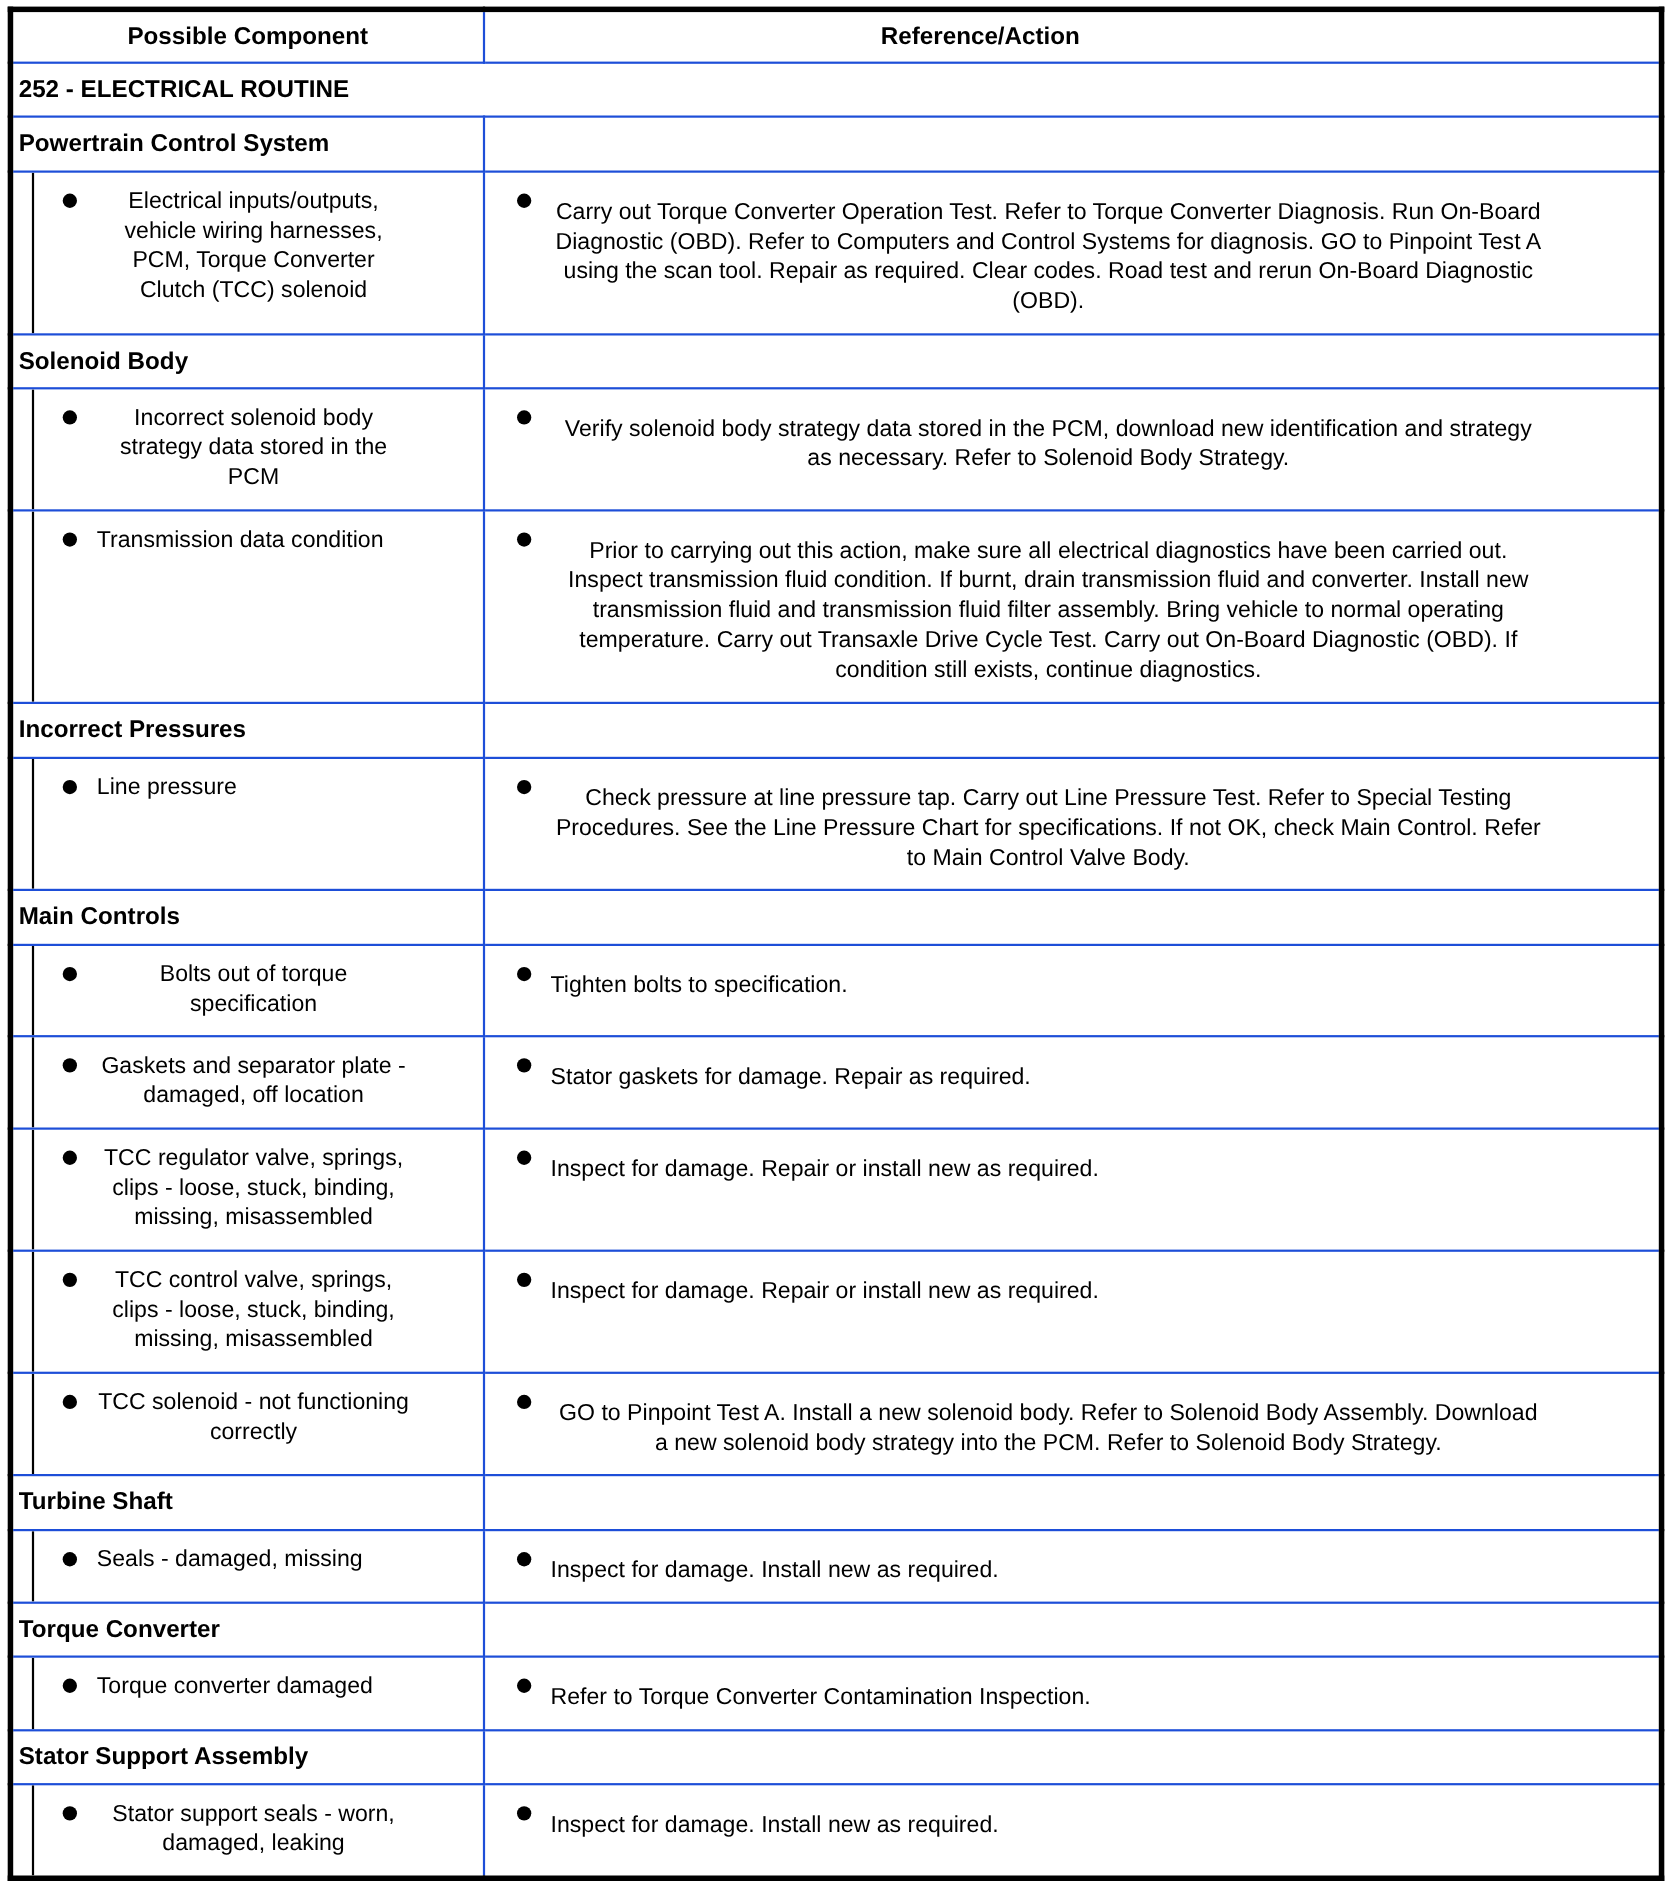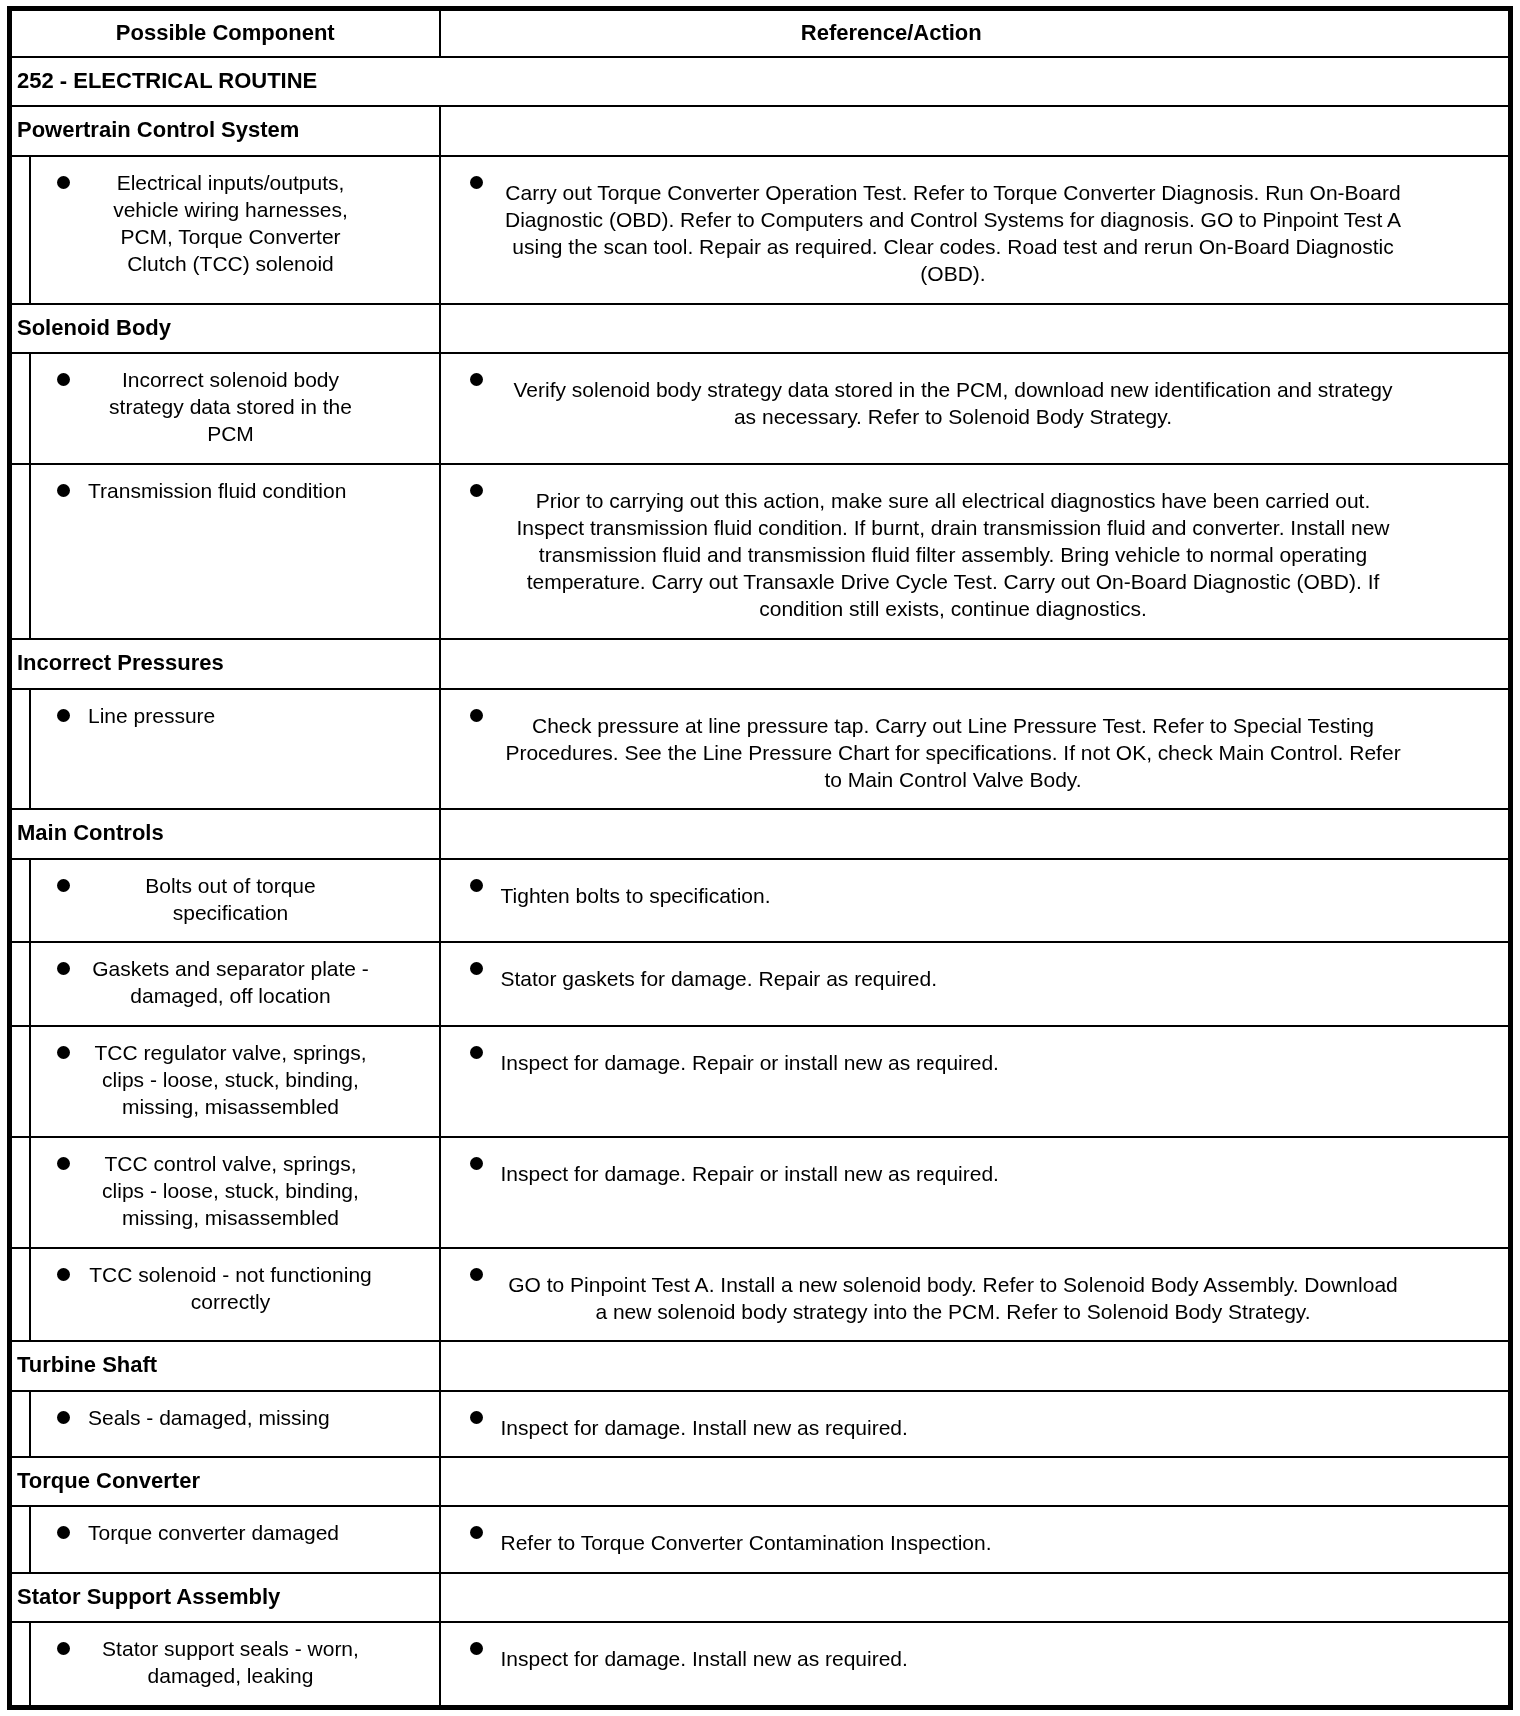--- a/index.html
+++ b/index.html
@@ -20,21 +20,21 @@
     width: 100%;
     height: 100%;
     border-collapse: collapse;
     border: 5px solid #000000;
     table-layout: fixed;
     font-size: 21px;
     line-height: 27px;
   }
   col.c-left  { width: 430px; }
   th, td {
-    border: 2px solid #000000;
+    border: 2px solid #1d4ed8;
     vertical-align: top;
     overflow: hidden;
   }
   thead th {
     font-weight: bold;
     font-size: 22px;
     text-align: center;
     vertical-align: middle;
     padding: 8px 4px 10px 4px;
   }
@@ -140,21 +140,21 @@
               <span class="bullet"></span>
               <span class="txt act-txt">Verify solenoid body strategy data stored in the PCM, download new identification and strategy as necessary. Refer to Solenoid Body Strategy.</span>
             </div>
           </td>
         </tr>
         <tr class="item">
           <td class="comp-cell">
             <span class="indent-line"></span>
             <div class="bullet-line">
               <span class="bullet"></span>
-              <span class="txt comp-txt">Transmission fluid condition</span>
+              <span class="txt comp-txt">Transmission data condition</span>
             </div>
           </td>
           <td class="action-cell">
             <div class="bullet-line">
               <span class="bullet"></span>
               <span class="txt act-txt">Prior to carrying out this action, make sure all electrical diagnostics have been carried out. Inspect transmission fluid condition. If burnt, drain transmission fluid and converter. Install new transmission fluid and transmission fluid filter assembly. Bring vehicle to normal operating temperature. Carry out Transaxle Drive Cycle Test. Carry out On-Board Diagnostic (OBD). If condition still exists, continue diagnostics.</span>
             </div>
           </td>
         </tr>
         <tr class="category">

